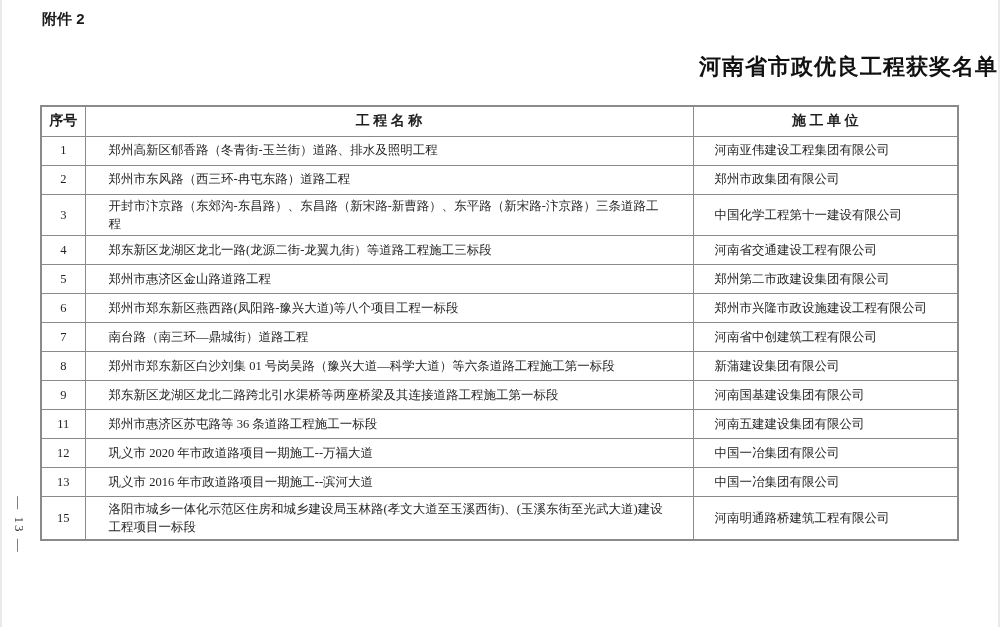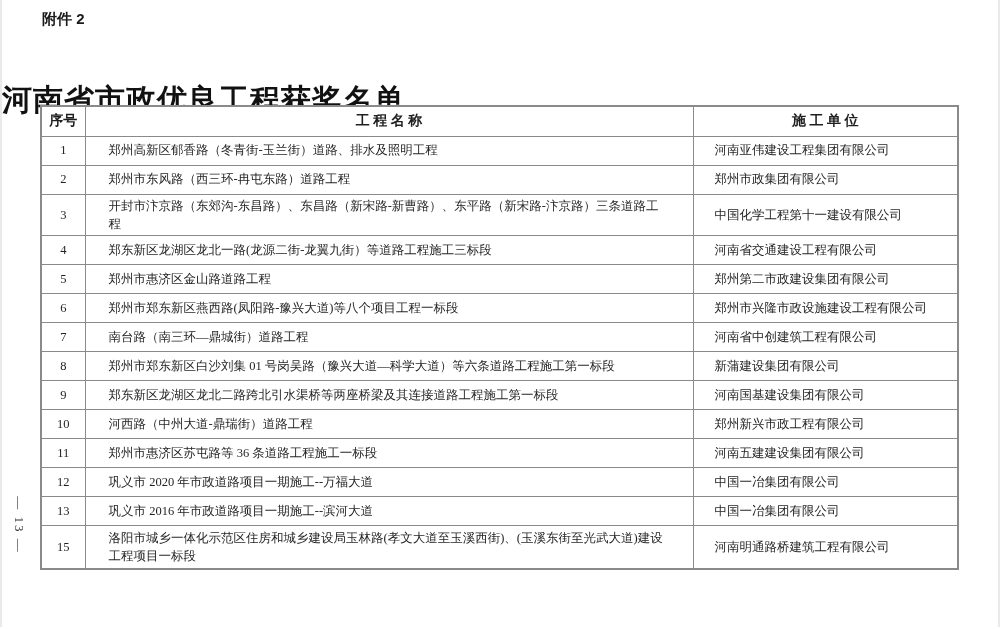--- a/index.html
+++ b/index.html
@@ -21,27 +21,26 @@
     font-family: "Liberation Sans", "DejaVu Sans", sans-serif;
     font-weight: 700;
     font-size: 15px;
     color: #1a1a1a;
   }
   .doc-title {
     position: absolute;
     left: 0;
     top: 52px;
     width: 100%;
-    text-align: left;
+    text-align: right;
     font-family: "Liberation Sans", "DejaVu Sans", sans-serif;
     font-weight: 700;
-    font-size: 30px;
+    font-size: 22px;
     letter-spacing: 1px;
     color: #111111;
-    margin-top: 28px;
   }
   .page-number {
     position: absolute;
     left: -14px;
     top: 517px;
     width: 62px;
     text-align: center;
     font-size: 13px;
     color: #333333;
     transform: rotate(90deg);
@@ -150,25 +149,20 @@
         <td class="cell-no">8</td>
         <td class="cell-project">郑州市郑东新区白沙刘集 01 号岗吴路（豫兴大道—科学大道）等六条道路工程施工第一标段</td>
         <td class="cell-contractor">新蒲建设集团有限公司</td>
       </tr>
       <tr>
         <td class="cell-no">9</td>
         <td class="cell-project">郑东新区龙湖区龙北二路跨北引水渠桥等两座桥梁及其连接道路工程施工第一标段</td>
         <td class="cell-contractor">河南国基建设集团有限公司</td>
       </tr>
       <tr>
-        <td class="cell-no">10</td>
-        <td class="cell-project">河西路（中州大道-鼎瑞街）道路工程</td>
-        <td class="cell-contractor">郑州新兴市政工程有限公司</td>
-      </tr>
-      <tr>
         <td class="cell-no">11</td>
         <td class="cell-project">郑州市惠济区苏屯路等 36 条道路工程施工一标段</td>
         <td class="cell-contractor">河南五建建设集团有限公司</td>
       </tr>
       <tr>
         <td class="cell-no">12</td>
         <td class="cell-project">巩义市 2020 年市政道路项目一期施工--万福大道</td>
         <td class="cell-contractor">中国一冶集团有限公司</td>
       </tr>
       <tr>

